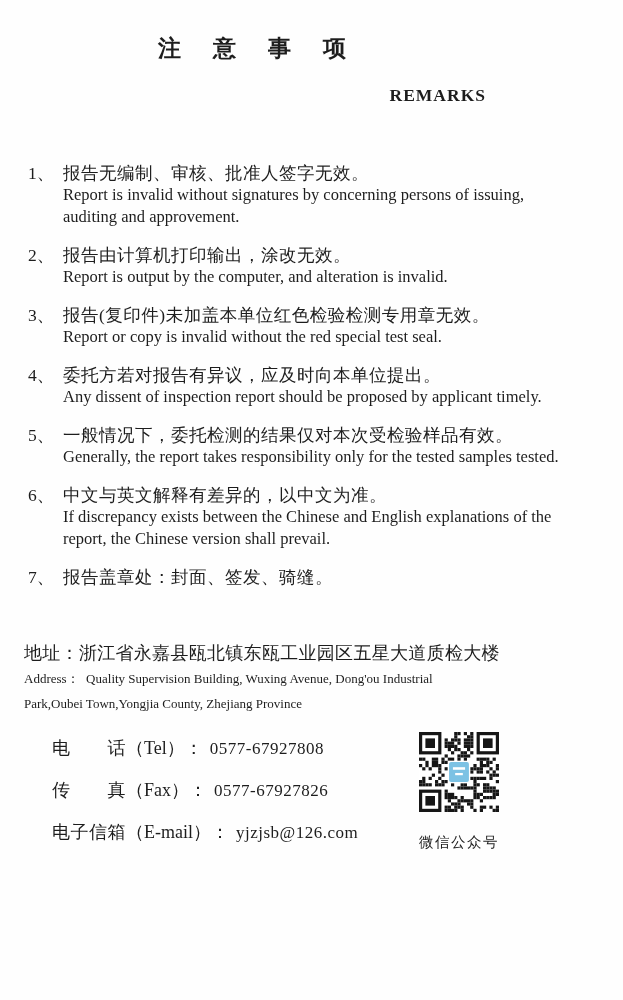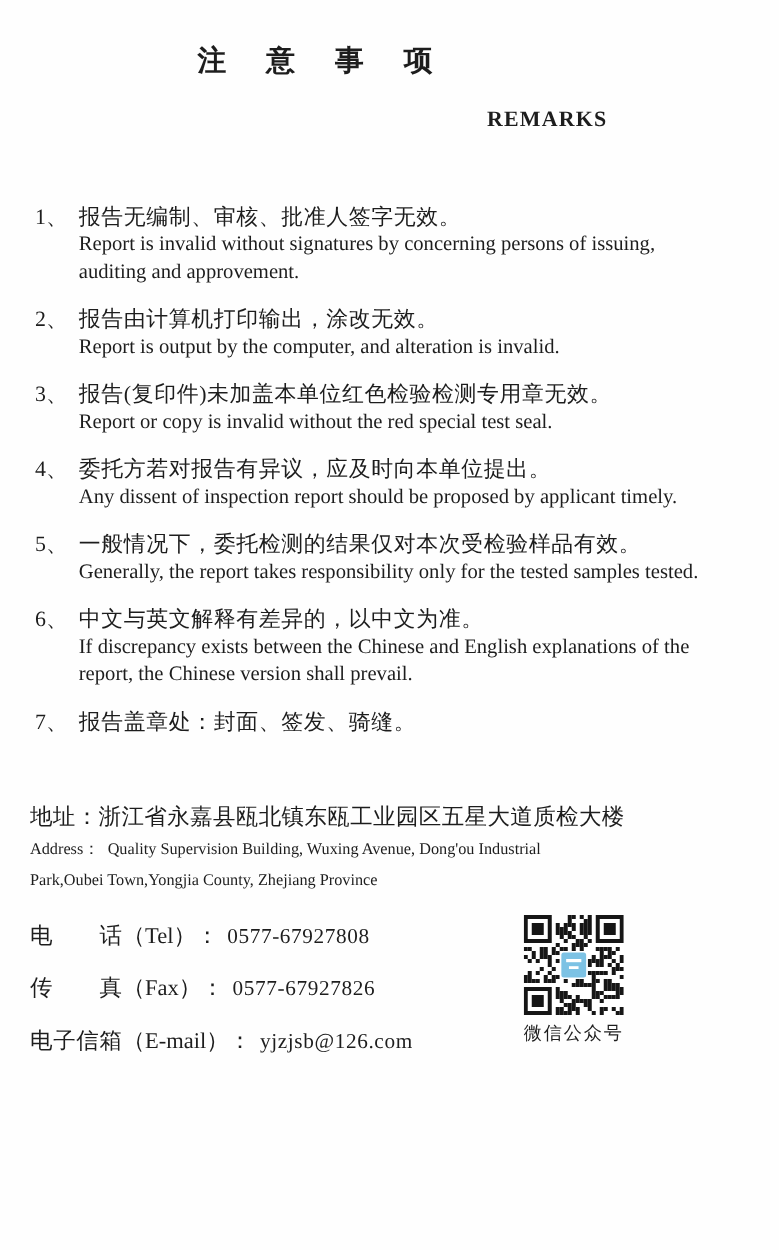--- a/index.html
+++ b/index.html
@@ -32,27 +32,27 @@
   .item .en{white-space:pre-line;font-size:16.5px;}
 
   
   .address{position:absolute;left:24px;top:627px;width:575px;font-size:18px;line-height:25px;margin-top:14px;}
   .address .zh{letter-spacing:0.3px;}
   .address .en{white-space:pre-wrap;font-size:13px;}
 
   
   .contacts{position:absolute;left:24px;top:736px;}
   .contact-row{height:25px;margin-bottom:17px;font-size:18px;white-space:nowrap;}
-  .c-label{letter-spacing:0.5px;}
+  .c-label{letter-spacing:0.5px;margin-left:28px;}
   .c-value{font-size:17px;margin-left:7px;letter-spacing:0.5px;}
 
   
   .qr-block{position:absolute;left:418px;top:732px;width:82px;text-align:center;}
   .qr-svg{display:block;width:80px;height:80px;margin:0 auto;background:#fff;}
-  .qr-caption{margin-top:5px;font-size:14.5px;letter-spacing:1.5px;white-space:nowrap;}
+  .qr-caption{margin-top:21px;font-size:14.5px;letter-spacing:1.5px;white-space:nowrap;}
 </style>
 </head>
 <body>
 
 <div class="page">
 
   <div class="title-wrap">
     <h1 class="title-zh">注意事项</h1>
     <h2 class="title-en">REMARKS</h2>
   </div>

